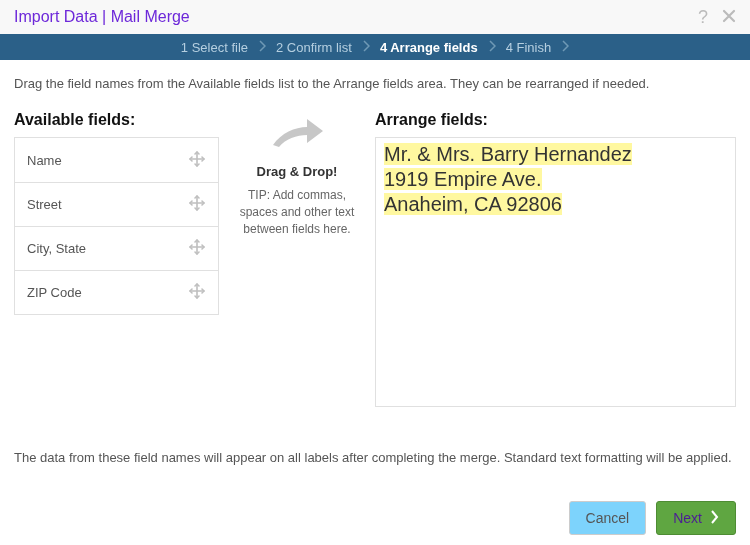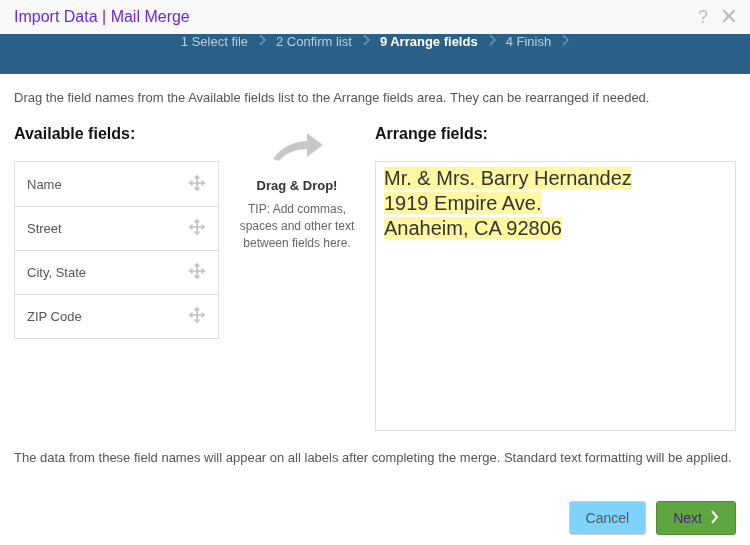--- a/index.html
+++ b/index.html
@@ -32,44 +32,45 @@
   .hdr-icon {
     color: #bbb;
     font-size: 18px;
     cursor: pointer;
     line-height: 1;
   }
   .stepbar {
     background: #2b6088;
     color: #b5cfe0;
     display: flex;
+    align-items: center;
     justify-content: center;
     gap: 10px;
-    height: 40px;
+    height: 26px;
     font-size: 13px;
   }
   .stepbar .step.active { color: #fff; font-weight: bold; }
   .stepbar .chev { color: #6f99b5; }
   .content {
     padding: 16px 14px 0 14px;
   }
   .instr { color: #555; margin-bottom: 20px; }
   .cols {
     display: flex;
     gap: 18px;
     align-items: flex-start;
   }
   .col-left { width: 205px; }
   .col-mid  { width: 120px; text-align: center; padding-top: 4px;}
   .col-right { flex: 1; }
   .section-h {
     font-size: 16px;
     font-weight: bold;
     color: #111;
-    margin-bottom: 18px;
+    margin-bottom: 8px;
   }
   .field-list {
     border: 1px solid #e0e0e0;
   }
   .field-item {
     display: flex;
     align-items: center;
     justify-content: space-between;
     padding: 0 12px;
     height: 44px;
@@ -148,21 +149,21 @@
     <svg width="8" height="12" viewBox="0 0 8 12">
         <path d="M2 1 L7 6 L2 11" fill="none" stroke="currentColor" stroke-width="1.5"></path>
       </svg>
   </span>
   <span class="step">2 Confirm list</span>
   <span class="chev">
     <svg width="8" height="12" viewBox="0 0 8 12">
         <path d="M2 1 L7 6 L2 11" fill="none" stroke="currentColor" stroke-width="1.5"></path>
       </svg>
   </span>
-  <span class="step active">9 Arrange fields</span>
+  <span class="step active">4 Arrange fields</span>
   <span class="chev">
     <svg width="8" height="12" viewBox="0 0 8 12">
         <path d="M2 1 L7 6 L2 11" fill="none" stroke="currentColor" stroke-width="1.5"></path>
       </svg>
   </span>
   <span class="step">4 Finish</span>
   <span class="chev">
     <svg width="8" height="12" viewBox="0 0 8 12">
         <path d="M2 1 L7 6 L2 11" fill="none" stroke="currentColor" stroke-width="1.5"></path>
       </svg>

